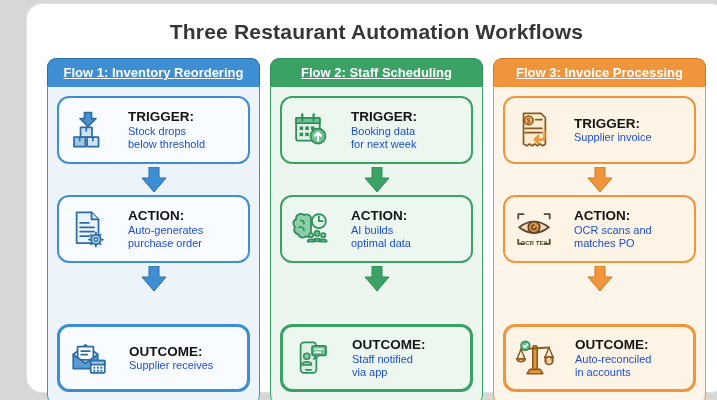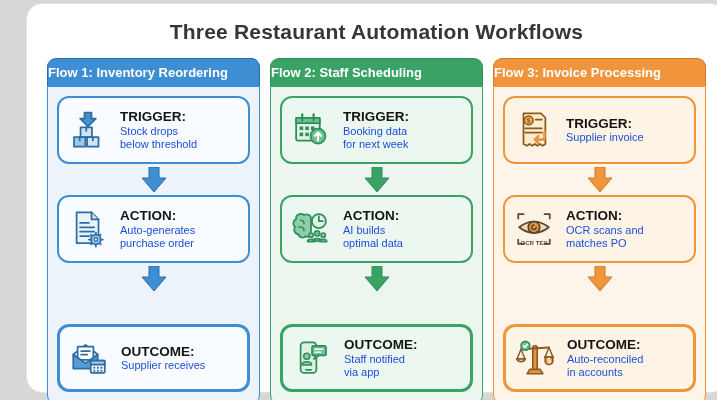--- a/index.html
+++ b/index.html
@@ -19,34 +19,34 @@
   .flows {
     display:flex; justify-content:space-between;
     padding:0 20px; margin-top:14px;
   }
   .flow { width:213px; display:flex; flex-direction:column; }
   .flow-blue   { --accent:#3d8ed2; --accent-dark:#2e6da4; --tint:#edf3fa; --boxbg:#f8fbff; }
   .flow-green  { --accent:#3aa265; --accent-dark:#2f8f5b; --tint:#ecf6ef; --boxbg:#ecf7f0; }
   .flow-orange { --accent:#f0953c; --accent-dark:#cf7a22; --tint:#fdf5e9; --boxbg:#fdf4e6; }
   .flow-header {
     background:var(--accent); border:1px solid var(--accent-dark); border-bottom:none;
-    color:#ffffff; font-weight:700; font-size:13px; 
-    padding:6px 0; border-radius:9px 9px 0 0;
+    color:#ffffff; font-weight:700; font-size:13px; text-align:center;
+    padding:6px 0; border-radius:9px 9px 0 0;text-decoration:underline;
   }
   .flow-body {
     background:var(--tint); border:1.5px solid var(--accent);
     border-top:1.5px solid var(--accent);
     border-radius:0 0 10px 10px;
     padding:9px 9px 12px; flex:1;
     display:flex; flex-direction:column; align-items:center;
   }
   .step {
     width:100%; min-height:68px; background:var(--boxbg);
     border:2px solid var(--accent); border-radius:12px;
-    display:flex; align-items:center; gap:11px; padding:6px 6px 6px 8px;
+    display:flex; align-items:center; gap:19px; padding:6px 6px 6px 8px;
   }
   .step.outcome { border-width:3px;margin-top:30px; }
   .step-icon { flex:0 0 42px; display:flex; align-items:center; justify-content:center; }
   .step-text { line-height:1.17; }
   .step-label { font-size:13.5px; font-weight:700; color:#141414; }
   .step-line  { font-size:11px; color:#1d4ed8; }
   .arrow { margin:3px 0; }
 </style>
 </head>
 <body>

